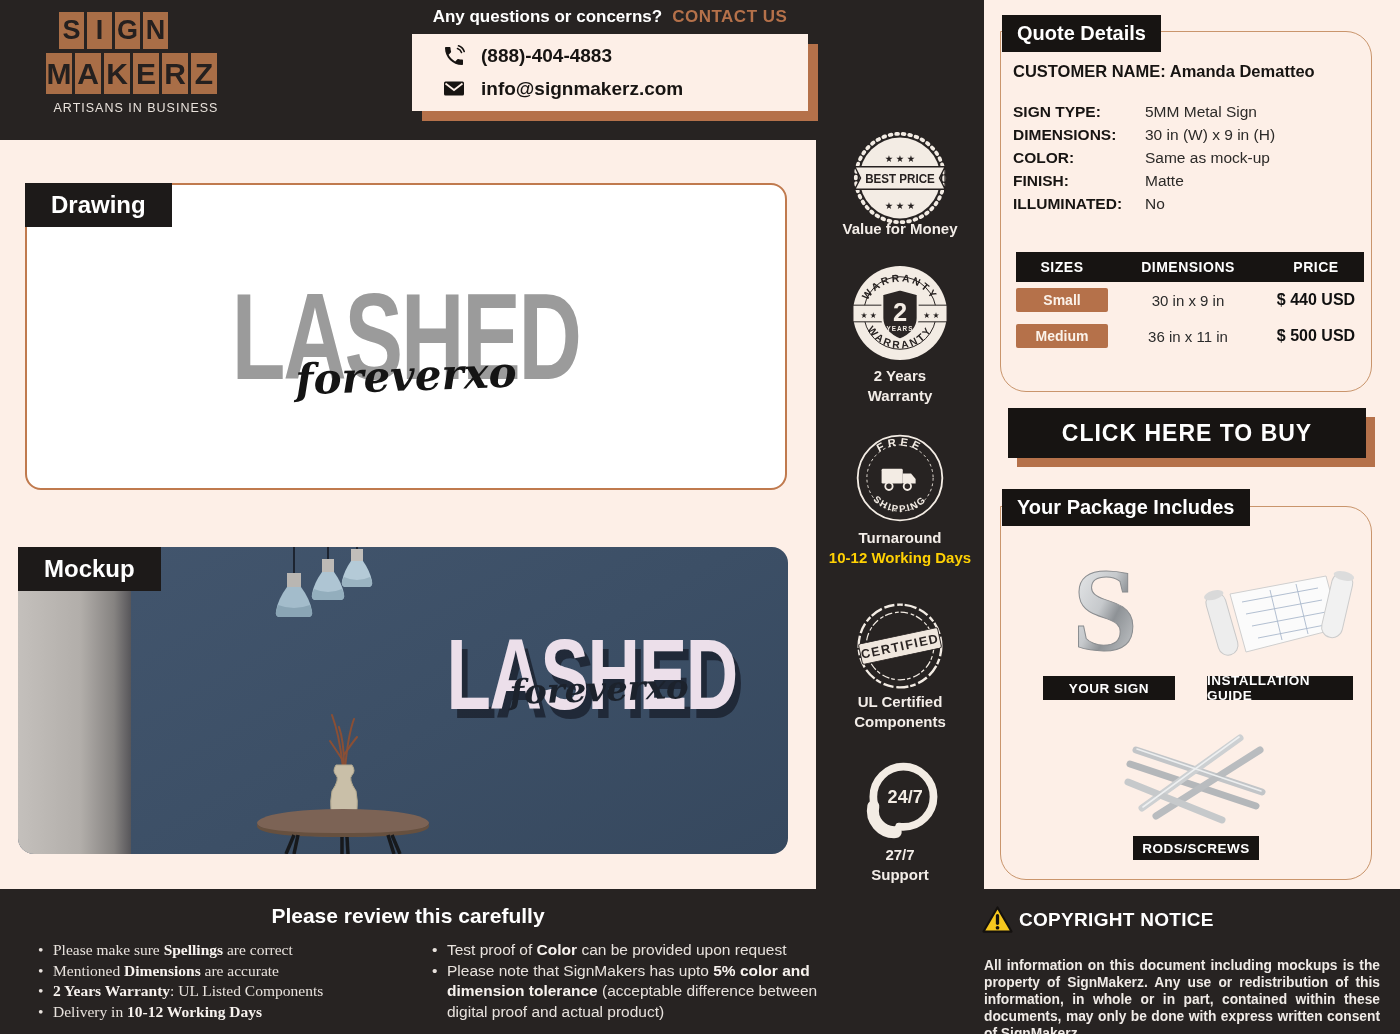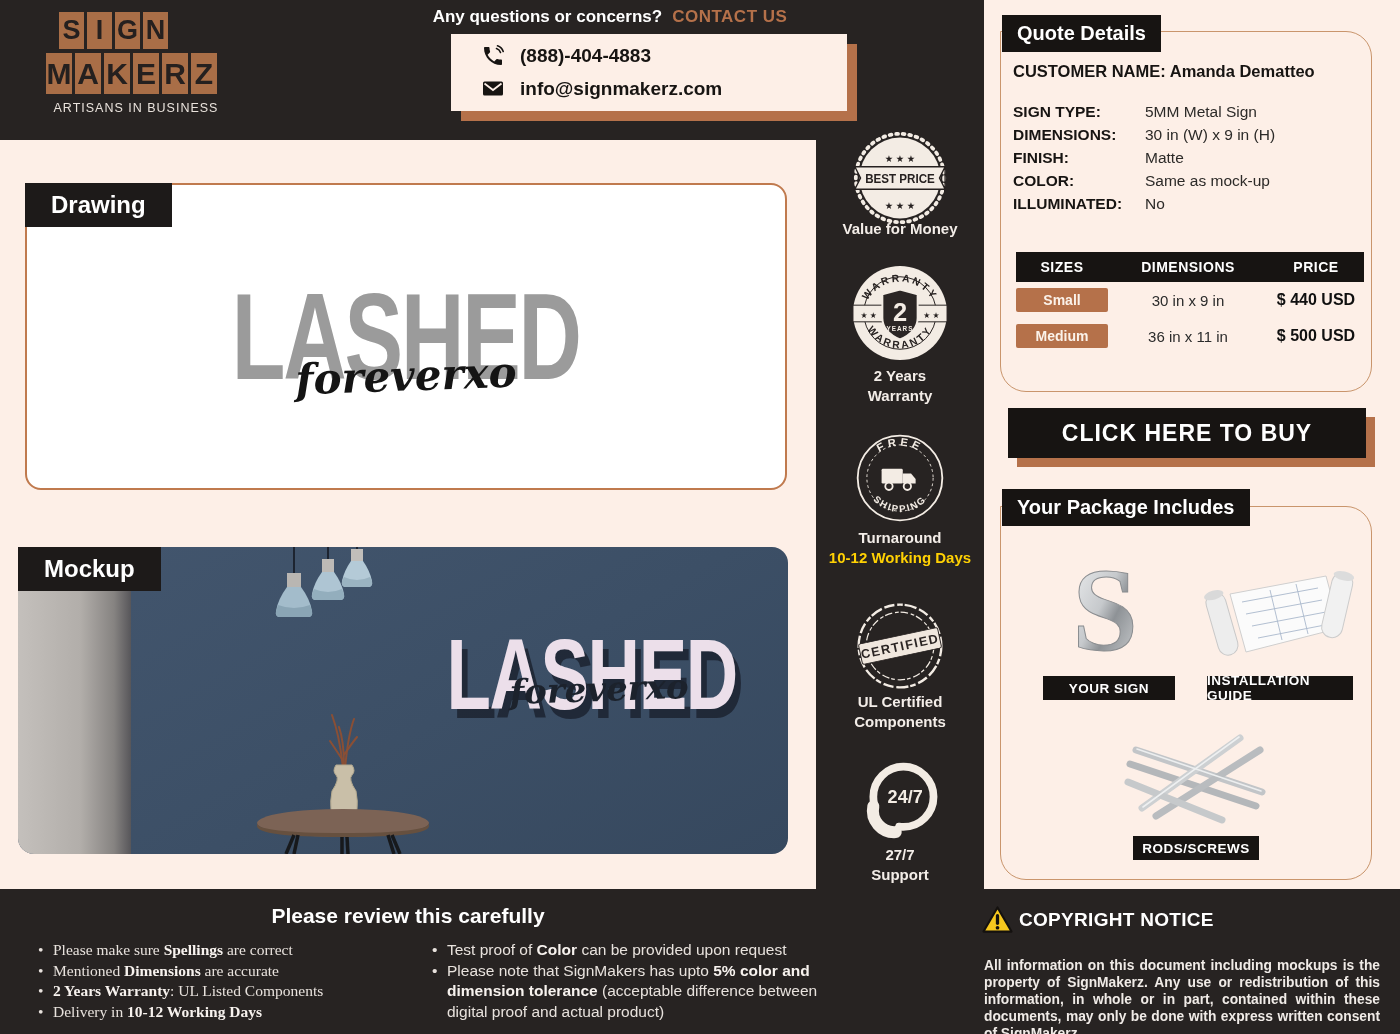--- a/index.html
+++ b/index.html
@@ -22,21 +22,21 @@
   .logo-row.r2{margin-top:4px;}
   .logo-row.r2 .logo-box{width:26px;height:41px;font-size:30px;}
   .logo-tagline{margin-top:7px;text-align:center;color:#e9e2dc;font-size:12.5px;letter-spacing:1px;}
 
   
   .contact-question{position:absolute;left:410px;top:7px;width:400px;text-align:center;
     color:#ffffff;font-size:17px;font-weight:700;}
   .contact-question .cta{color:#b5714a;margin-left:10px;letter-spacing:.5px;cursor:pointer;}
   .contact-card{position:absolute;left:412px;top:34px;width:396px;height:77px;background:#fdefe7;
     box-shadow:10px 10px 0 #b5714a;display:flex;flex-direction:column;justify-content:center;
-    gap:9px;padding-left:30px;box-sizing:border-box;margin-left:39px;}
+    gap:9px;padding-left:30px;box-sizing:border-box;}
   .contact-row{display:flex;align-items:center;gap:15px;font-size:19px;font-weight:700;color:#171412;}
 
   
   .mid{position:absolute;left:816px;top:0;width:168px;height:889px;}
   .badge{position:absolute;}
   .badge-caption{position:absolute;left:4px;width:160px;text-align:center;color:#f3ede8;
     font-size:15px;font-weight:700;line-height:1.32;}
   .badge-caption .hl{color:#ffd103;}
 
   
@@ -310,26 +310,26 @@
 <div class="q-rows">
   <div class="q-row">
     <span class="lab">SIGN TYPE:</span>
       <span>5MM Metal Sign</span>
   </div>
   <div class="q-row">
     <span class="lab">DIMENSIONS:</span>
       <span>30 in (W) x 9 in (H)</span>
   </div>
   <div class="q-row">
+    <span class="lab">COLOR:</span>
+      <span>Same as mock-up</span>
+  </div>
+  <div class="q-row">
     <span class="lab">FINISH:</span>
       <span>Matte</span>
-  </div>
-  <div class="q-row">
-    <span class="lab">COLOR:</span>
-      <span>Same as mock-up</span>
   </div>
   <div class="q-row">
     <span class="lab">ILLUMINATED:</span>
       <span>No</span>
   </div>
 </div>
 
 <div class="q-table">
   <div class="q-thead">
     <span>SIZES</span>

